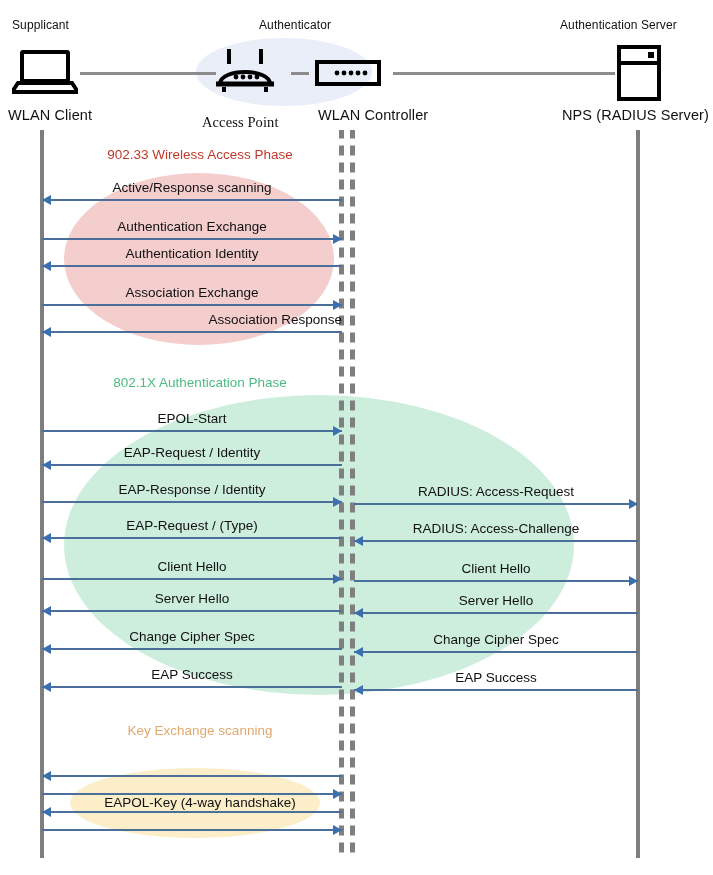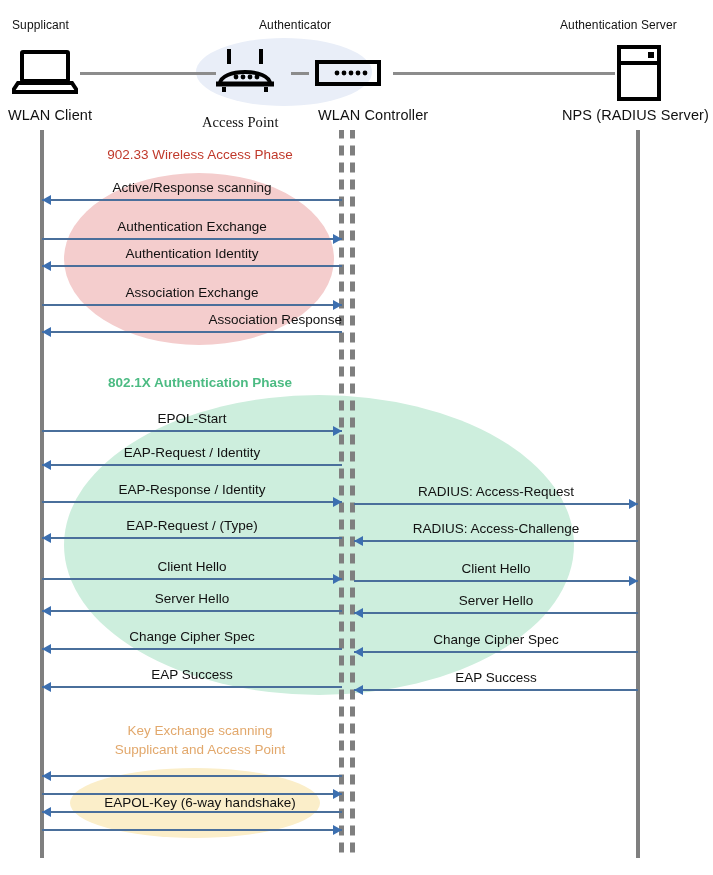--- a/index.html
+++ b/index.html
@@ -71,21 +71,21 @@
 
   
   .phase-label{
     position:absolute;
     font-size:13.5px;
     z-index:4;
     white-space:nowrap;
     text-align:center;
   }
   .phase-red{color:#c0392b;}
-  .phase-green{color:#4cbb83;font-weight:bold;}
+  .phase-green{color:#4cbb83;}
   .phase-orange{color:#e2a86c;line-height:19px;}
 
   
   .msg-label{
     position:absolute;
     font-size:13.5px;
     color:#111;
     white-space:nowrap;
     z-index:5;
     text-align:center;
@@ -182,21 +182,20 @@
 
   <div class="lifeline" style="left:40px;top:130px;height:728px;"></div>
   <div class="lifeline-dashed" style="left:339px;top:130px;height:728px;"></div>
   <div class="lifeline-dashed" style="left:350px;top:130px;height:728px;"></div>
   <div class="lifeline" style="left:636px;top:130px;height:728px;"></div>
 
   <div class="phase-label phase-red" style="left:64px;top:147px;width:272px;">902.33 Wireless Access Phase</div>
   <div class="phase-label phase-green" style="left:64px;top:375px;width:272px;">802.1X Authentication Phase</div>
   <div class="phase-label phase-orange" style="left:64px;top:721px;width:272px;">
     <div>Key Exchange scanning</div>
-    <div>Supplicant and Access Point</div>
   </div>
 
   <div id="messages-layer">
       <div class="arrow-line" style="left: 42px; top: 199px; width: 300px;"></div>
       <div class="arrow-head left" style="top: 194.8px; left: 42px;"></div>
       <div class="msg-label" style="left: 42px; width: 300px; top: 180px;">Active/Response scanning</div>
       <div class="arrow-line" style="left: 42px; top: 238px; width: 300px;"></div>
       <div class="arrow-head right" style="top: 233.8px; left: 333px;"></div>
       <div class="msg-label" style="left: 42px; width: 300px; top: 219px;">Authentication Exchange</div>
       <div class="arrow-line" style="left: 42px; top: 265px; width: 300px;"></div>
@@ -253,15 +252,15 @@
       <div class="arrow-line" style="left: 42px; top: 775px; width: 300px;"></div>
       <div class="arrow-head left" style="top: 770.8px; left: 42px;"></div>
       <div class="arrow-line" style="left: 42px; top: 793px; width: 300px;"></div>
       <div class="arrow-head right" style="top: 788.8px; left: 333px;"></div>
       <div class="arrow-line" style="left: 42px; top: 811px; width: 300px;"></div>
       <div class="arrow-head left" style="top: 806.8px; left: 42px;"></div>
       <div class="arrow-line" style="left: 42px; top: 829px; width: 300px;"></div>
       <div class="arrow-head right" style="top: 824.8px; left: 333px;"></div>
     </div>
 
-  <div class="msg-label" style="left:64px;top:795px;width:272px;">EAPOL-Key (6-way handshake)</div>
+  <div class="msg-label" style="left:64px;top:795px;width:272px;">EAPOL-Key (4-way handshake)</div>
 
 </div>
 
 </body></html>

